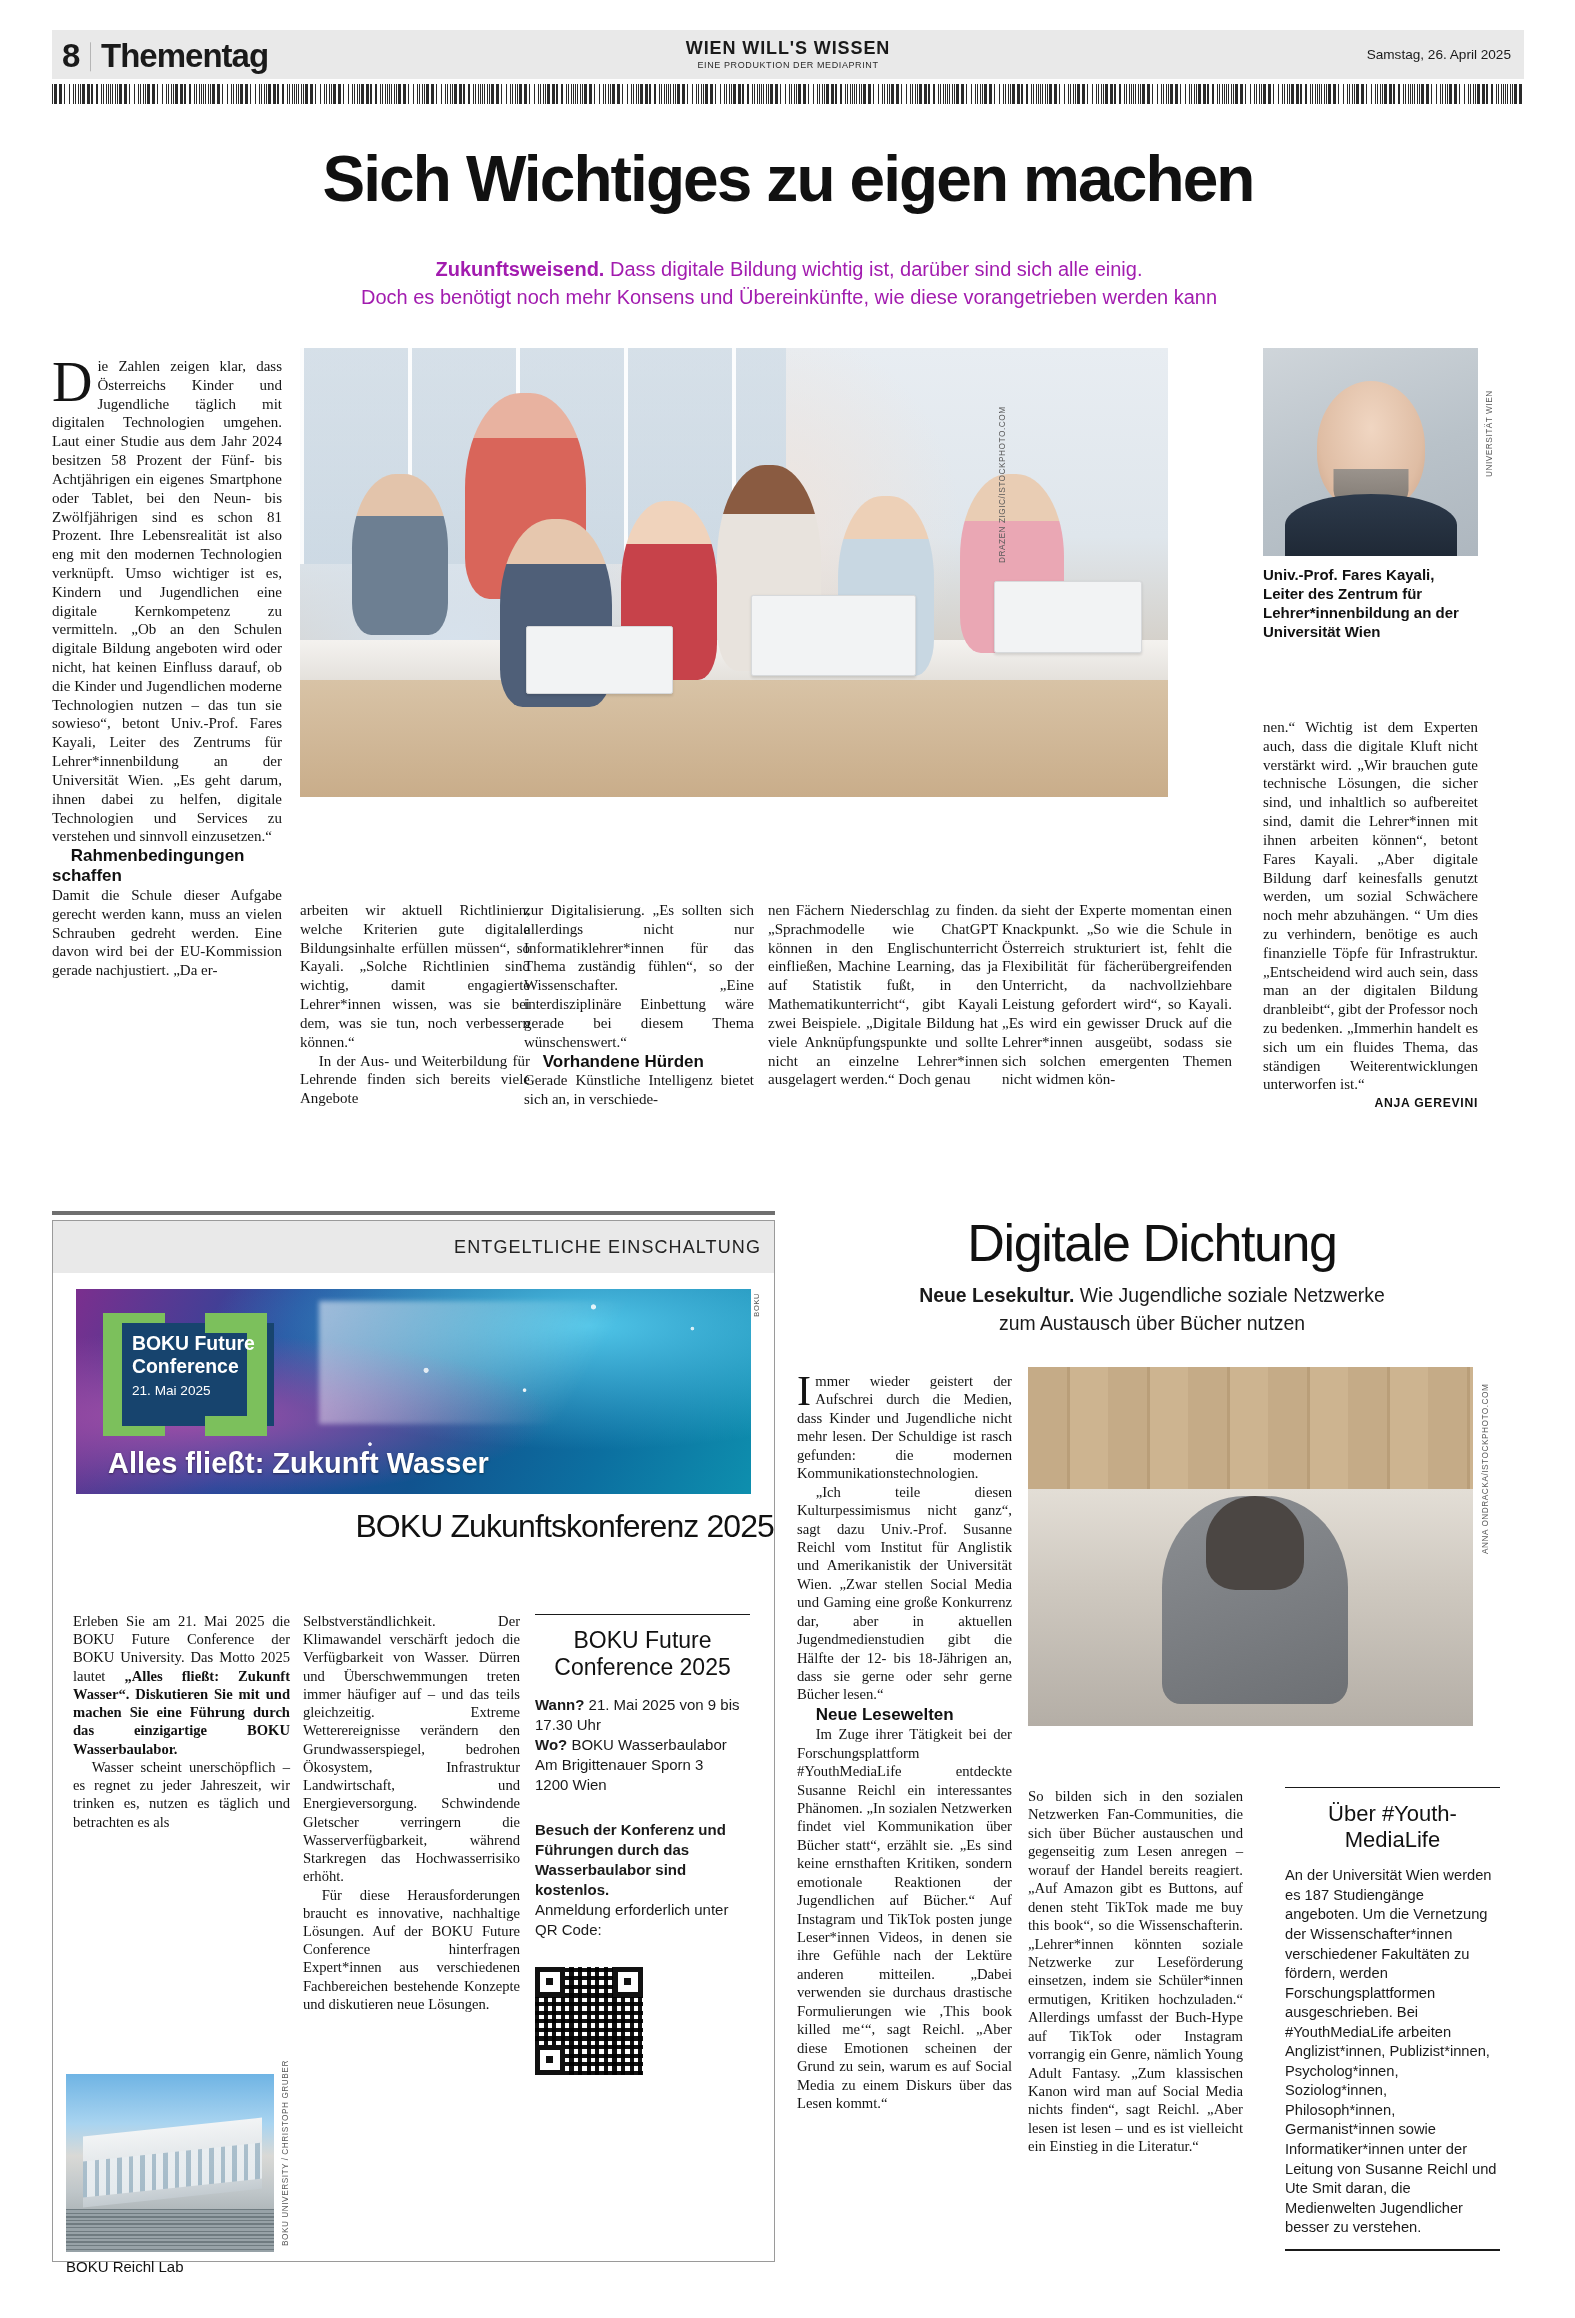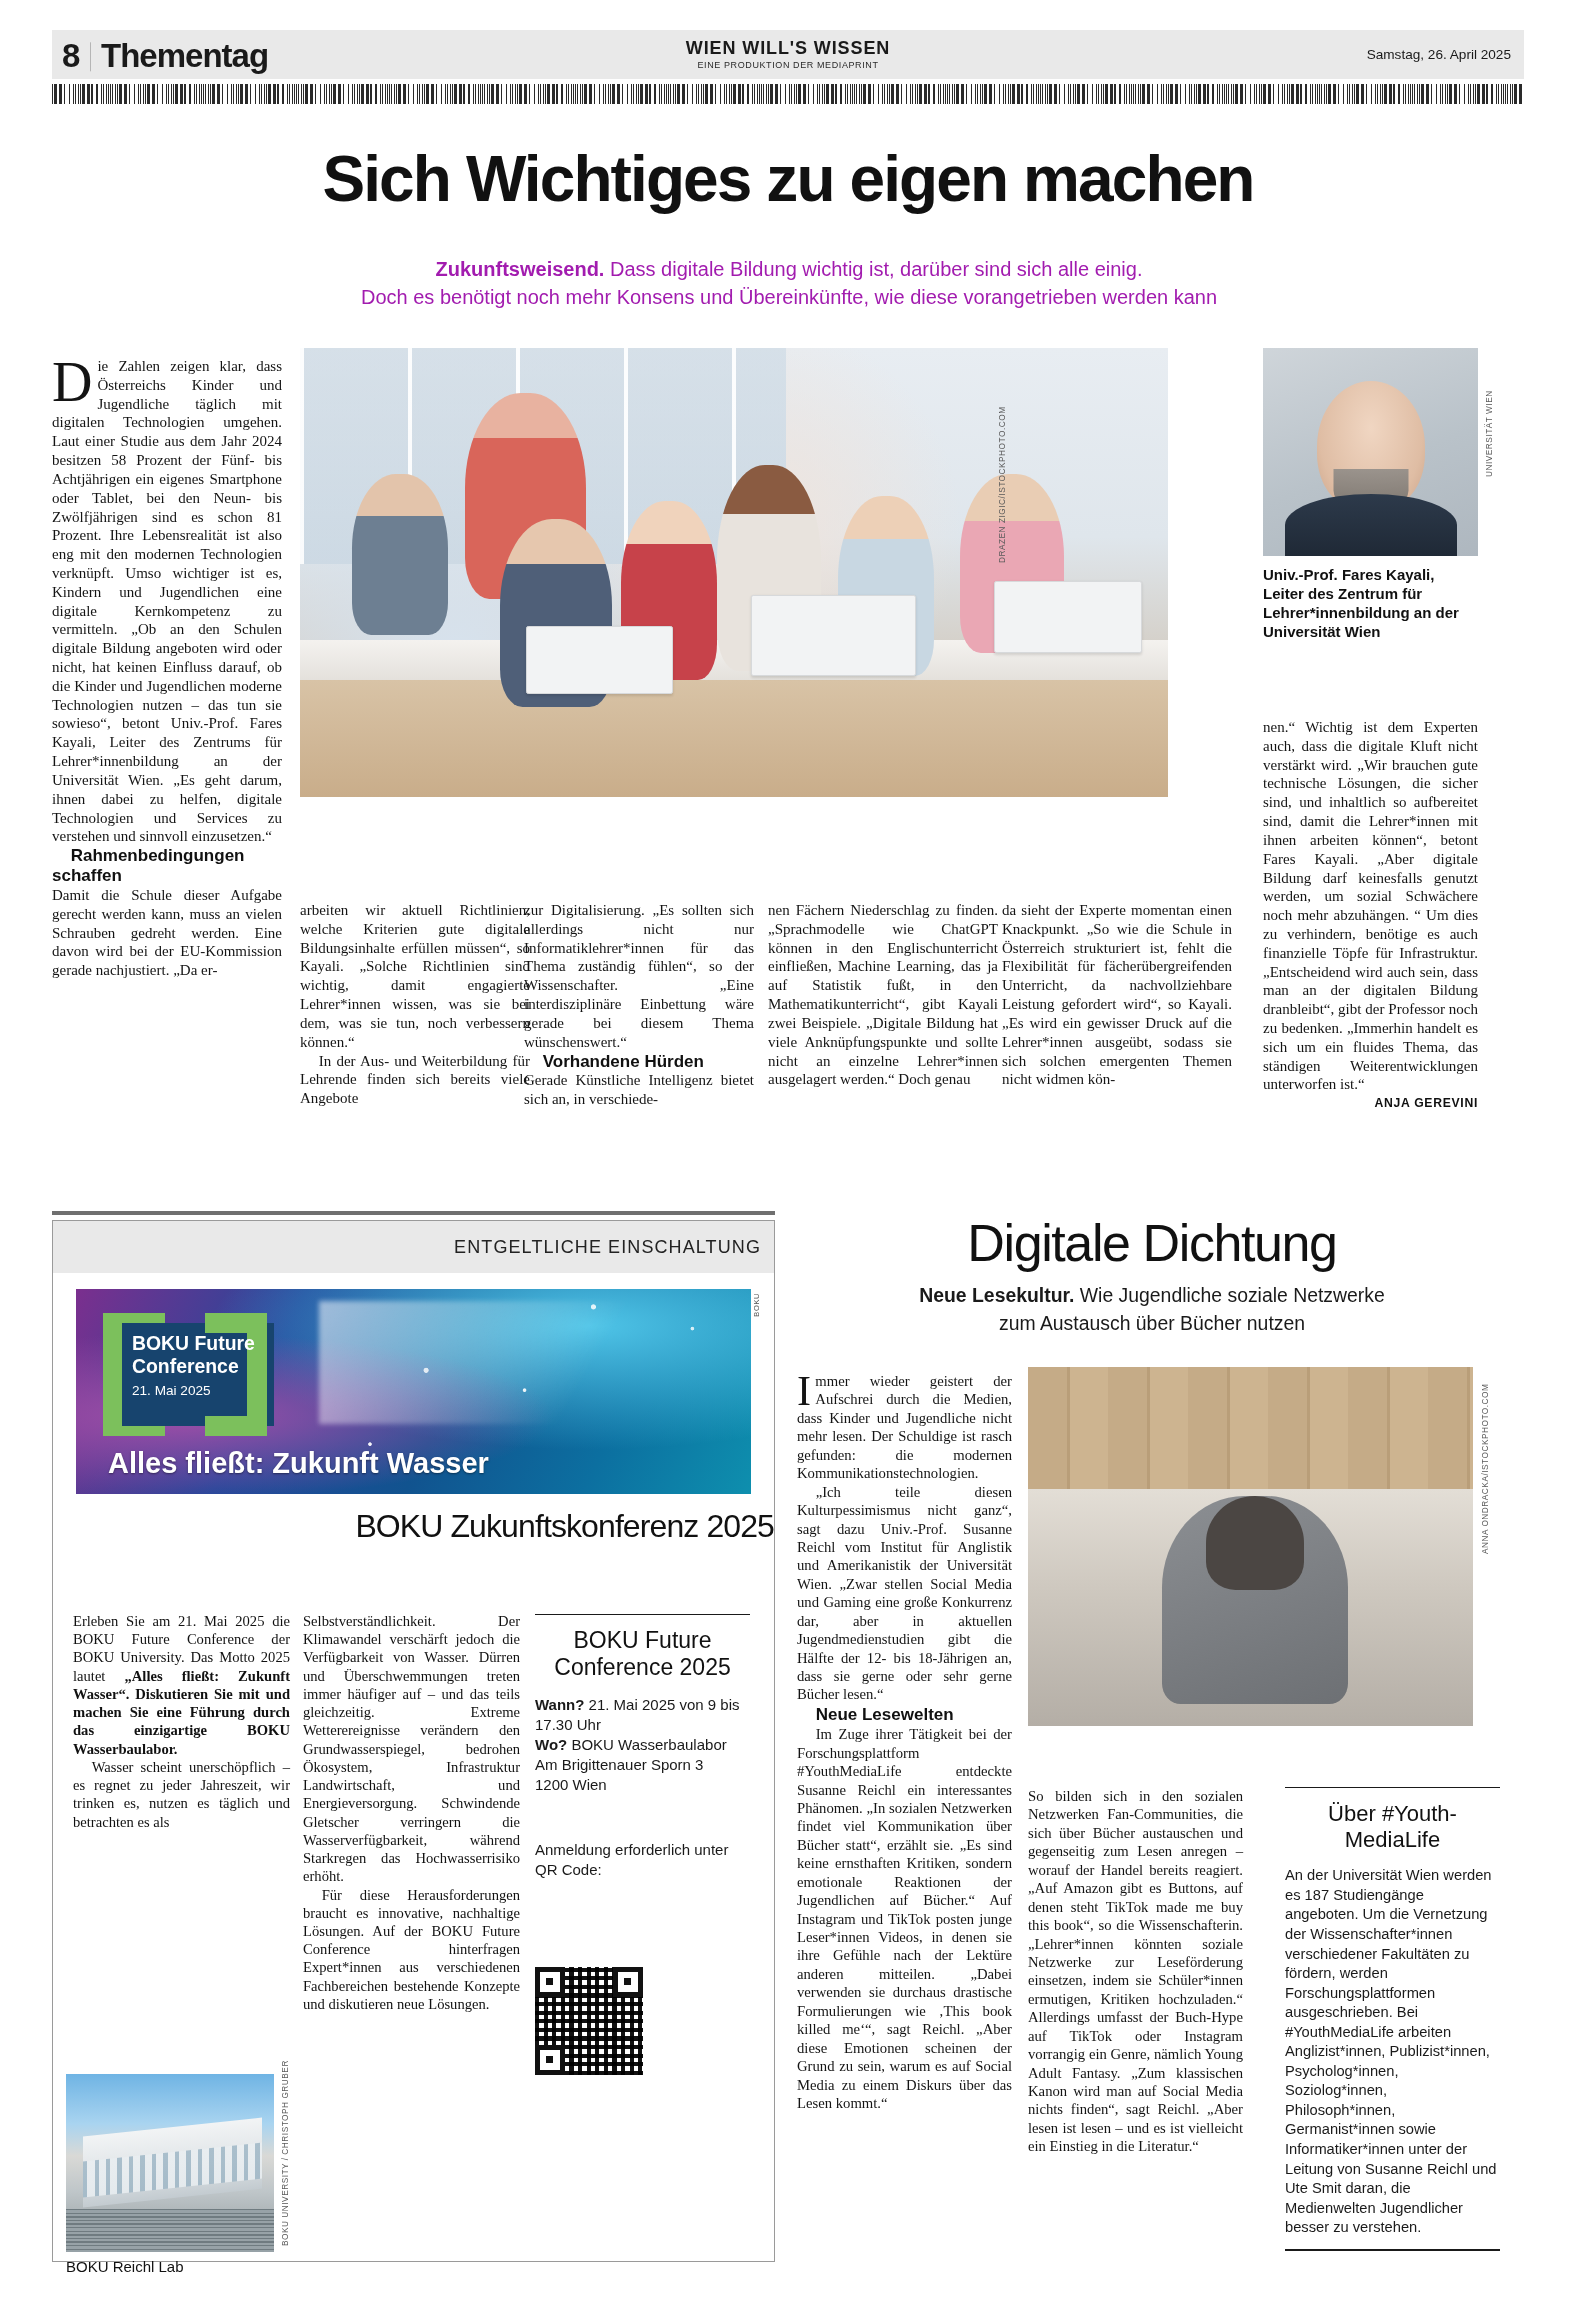--- a/index.html
+++ b/index.html
@@ -480,21 +480,21 @@
 
   <div class="info-rule" style="left:482px; top:393px; width:215px;"></div>
   <div class="info-title" style="left:482px; top:406px; width:215px;">BOKU Future Conference 2025</div>
   <div class="info-body" style="left:482px; top:474px; width:215px;">
     <b>Wann?</b><span> 21. Mai 2025 von 9 bis 17.30 Uhr</span><br>
     <b>Wo?</b><span> BOKU Wasserbaulabor</span><br>
     <span>Am Brigittenauer Sporn 3</span><br>
     <span>1200 Wien</span>
   </div>
   <div class="info-body" style="left:482px; top:599px; width:215px;">
-    <br>
+    <b>Besuch der Konferenz und Führungen durch das Wasserbaulabor sind kostenlos.</b><br>
     <span>Anmeldung erforderlich unter QR Code:</span>
   </div>
 
   <div class="qr" style="left:482px; top:746px;">
     <div class="qr-eye" style="left:0;top:0;"></div>
     <div class="qr-eye" style="right:0;top:0;"></div>
     <div class="qr-eye" style="left:0;bottom:0;"></div>
   </div>
 </div>
 

